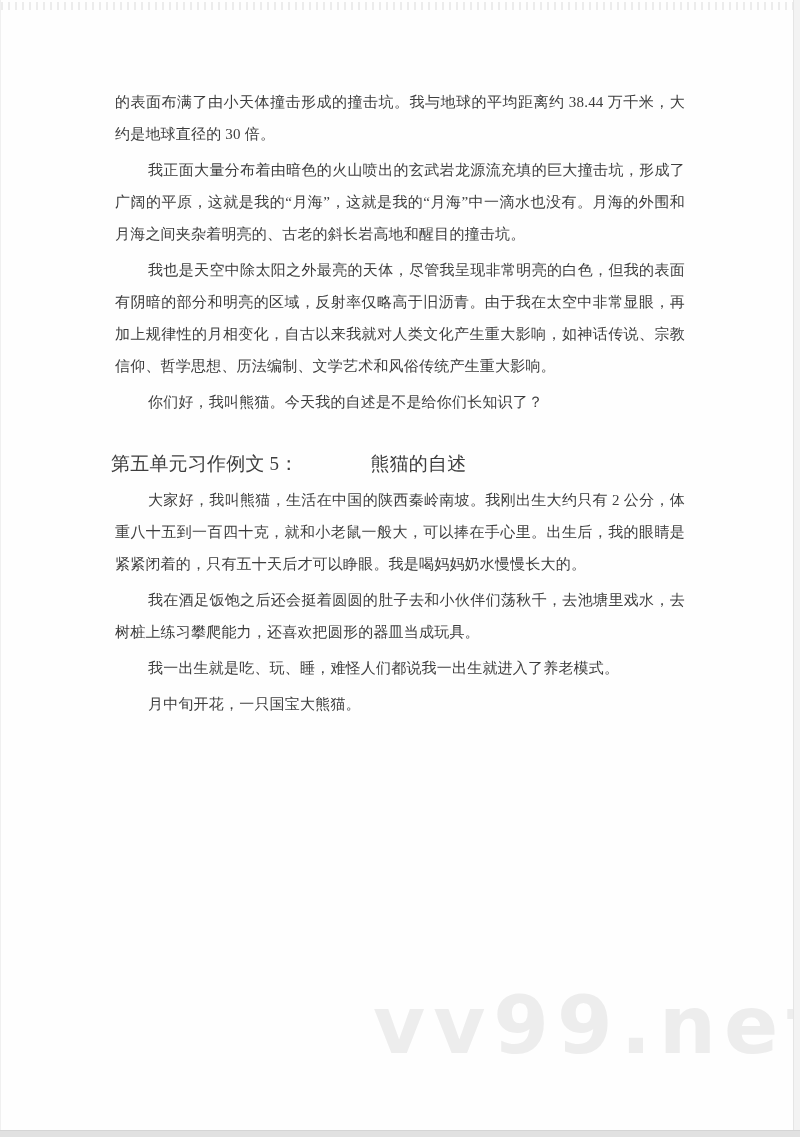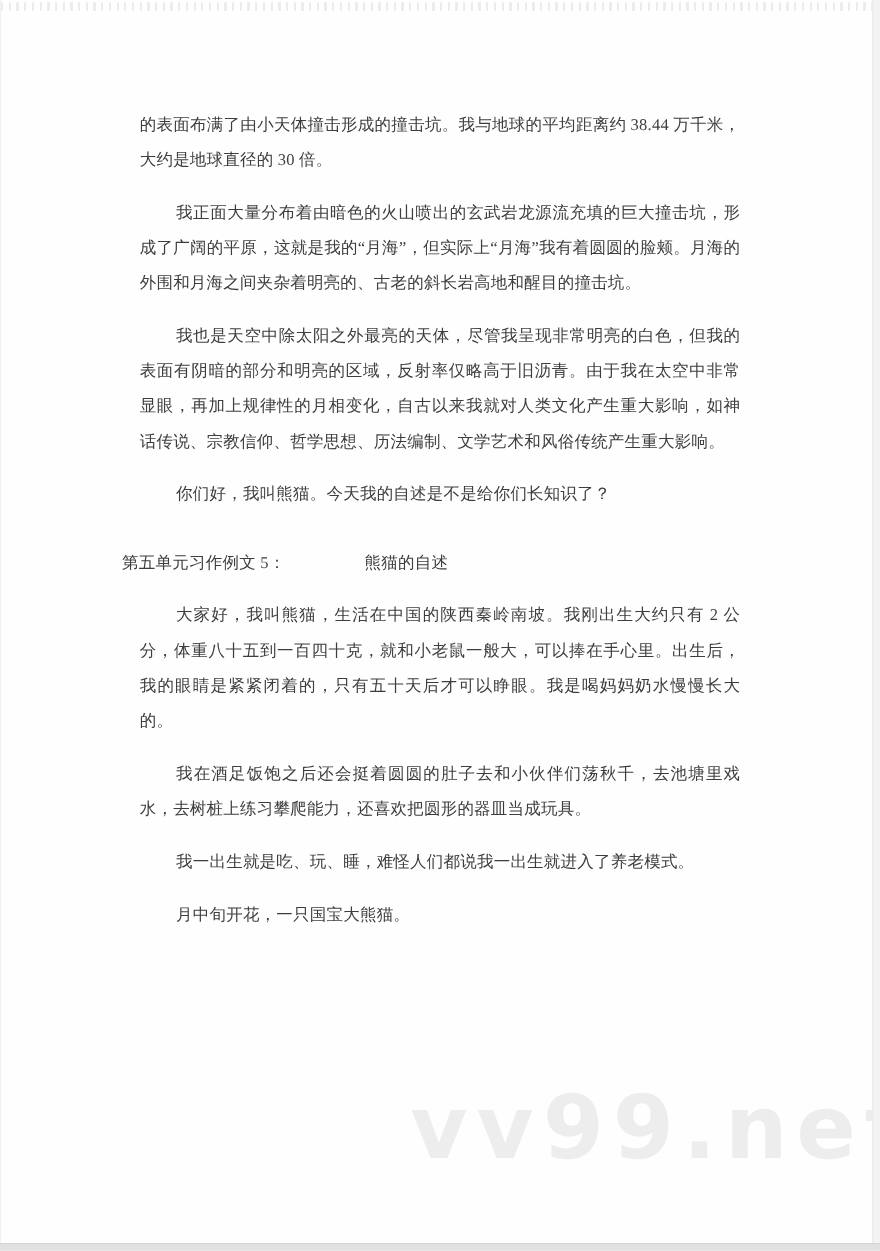--- a/index.html
+++ b/index.html
@@ -46,33 +46,33 @@
     color: var(--watermark, #ededed);
     white-space: nowrap;
     user-select: none;
   }
   .content {
     position: relative;
     z-index: 1;
     padding: 82px 104px 0 110px;
   }
   .para {
-    margin: 16px;
+    margin: 4px;
     font-size: 15px;
     line-height: 32px;
     letter-spacing: 0.2px;
     color: var(--text, #3d3d3d);
     text-align: justify;
   }
   .para.indent {
     text-indent: 2.2em;
   }
   .heading {
     margin-top: 30px;
-    font-size: 15px;
+    font-size: 19px;
     line-height: 32px;
     letter-spacing: 0.2px;
     color: var(--text, #3d3d3d);
     white-space: nowrap;
   }
   .heading .title {
     margin-left: 72px;
   }
   .bottom-strip {
     position: absolute;
@@ -87,21 +87,21 @@
 </style>
 </head>
 <body>
 
 <div class="page">
   <div class="top-edge"></div>
   <div class="watermark">vv99.net</div>
 
   <div class="content">
     <p class="para">的表面布满了由小天体撞击形成的撞击坑。我与地球的平均距离约 38.44 万千米，大约是地球直径的 30 倍。</p>
-    <p class="para indent">我正面大量分布着由暗色的火山喷出的玄武岩龙源流充填的巨大撞击坑，形成了广阔的平原，这就是我的“月海”，但实际上“月海”我有着圆圆的脸颊。月海的外围和月海之间夹杂着明亮的、古老的斜长岩高地和醒目的撞击坑。</p>
+    <p class="para indent">我正面大量分布着由暗色的火山喷出的玄武岩龙源流充填的巨大撞击坑，形成了广阔的平原，这就是我的“月海”，这就是我的“月海”中一滴水也没有。月海的外围和月海之间夹杂着明亮的、古老的斜长岩高地和醒目的撞击坑。</p>
     <p class="para indent">我也是天空中除太阳之外最亮的天体，尽管我呈现非常明亮的白色，但我的表面有阴暗的部分和明亮的区域，反射率仅略高于旧沥青。由于我在太空中非常显眼，再加上规律性的月相变化，自古以来我就对人类文化产生重大影响，如神话传说、宗教信仰、哲学思想、历法编制、文学艺术和风俗传统产生重大影响。</p>
     <p class="para indent">你们好，我叫熊猫。今天我的自述是不是给你们长知识了？</p>
 
     <div class="heading">
       <span>第五单元习作例文 5：</span><span class="title">熊猫的自述</span>
     </div>
     <p class="para indent">大家好，我叫熊猫，生活在中国的陕西秦岭南坡。我刚出生大约只有 2 公分，体重八十五到一百四十克，就和小老鼠一般大，可以捧在手心里。出生后，我的眼睛是紧紧闭着的，只有五十天后才可以睁眼。我是喝妈妈奶水慢慢长大的。</p>
     <p class="para indent">我在酒足饭饱之后还会挺着圆圆的肚子去和小伙伴们荡秋千，去池塘里戏水，去树桩上练习攀爬能力，还喜欢把圆形的器皿当成玩具。</p>
     <p class="para indent">我一出生就是吃、玩、睡，难怪人们都说我一出生就进入了养老模式。</p>
     <p class="para indent">月中旬开花，一只国宝大熊猫。</p>

